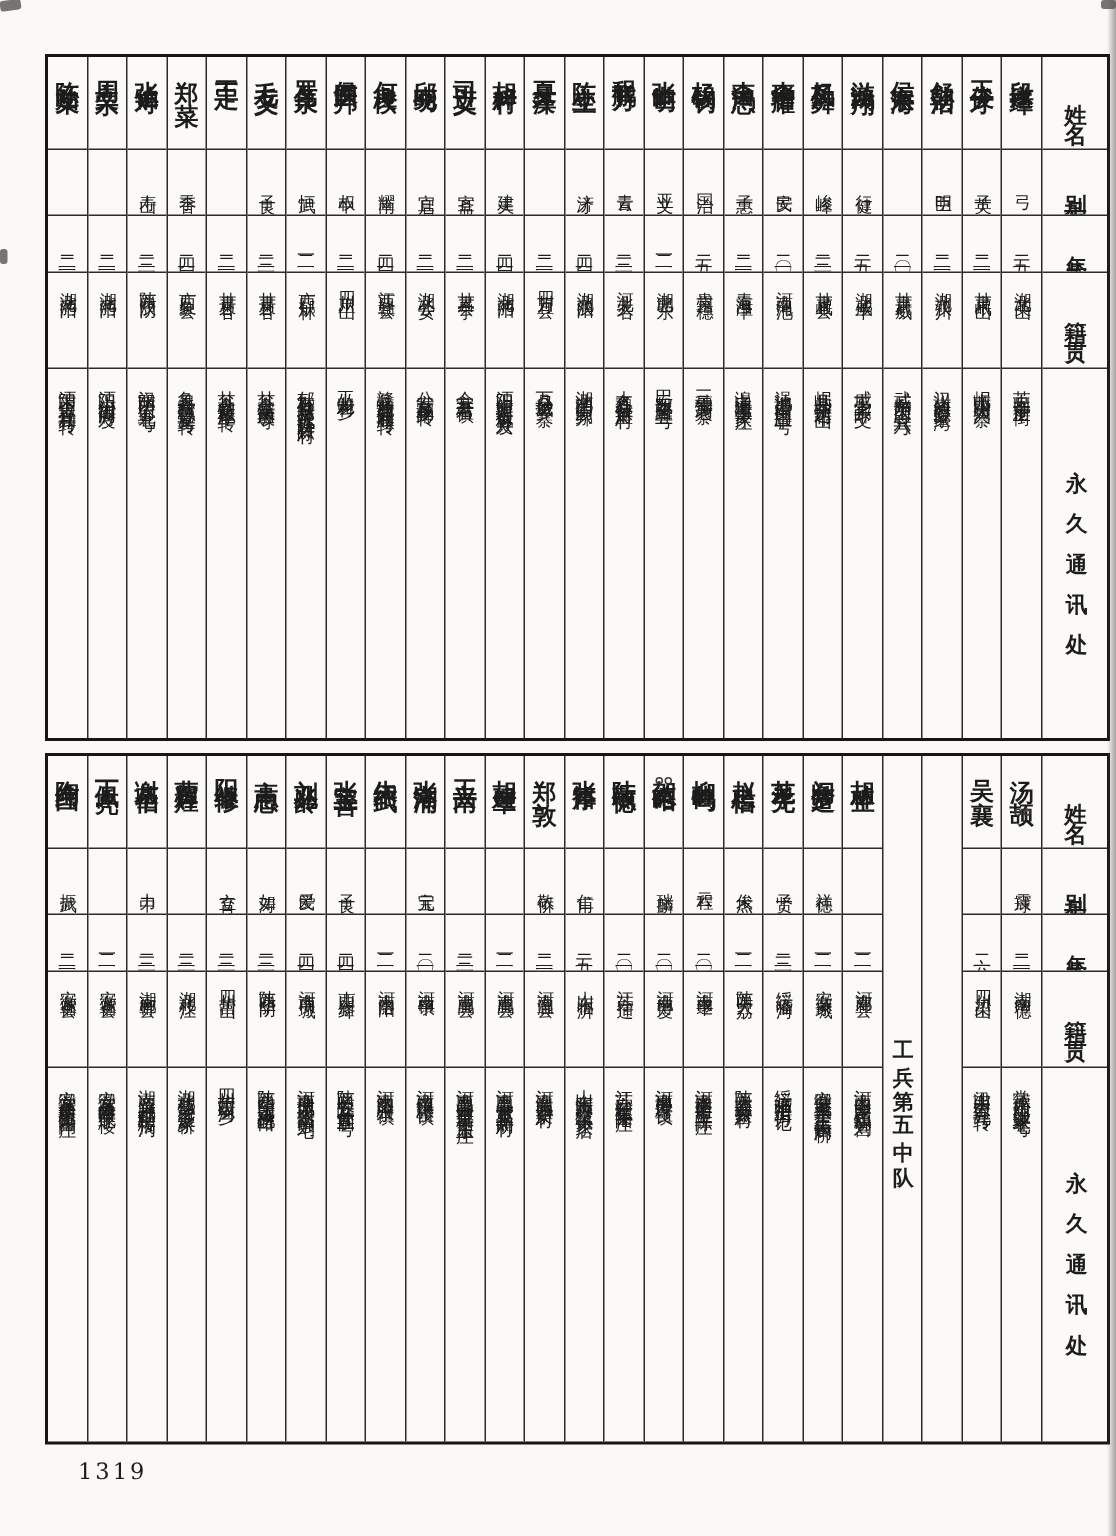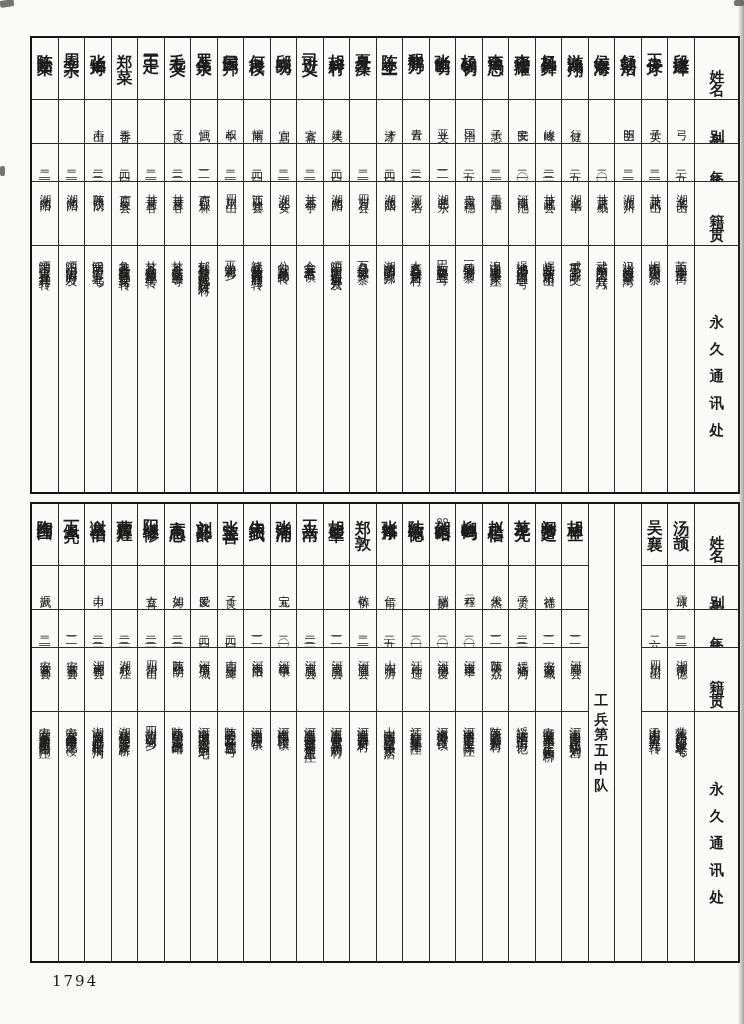--- a/index.html
+++ b/index.html
@@ -973,15 +973,15 @@
         </div>
     <div class="cell c-native top-al">
           <span class="vtxt">安徽宿县</span>
         </div>
     <div class="cell c-addr top-al">
           <span class="vtxt">安徽宿县南项桥集西陶庄</span>
         </div>
   </div>
 </section>
 
-  <div class="page-number">1794</div>
+  <div class="page-number">1319</div>
   <div class="edge-right"></div>
 </div>
 
 </body></html>

